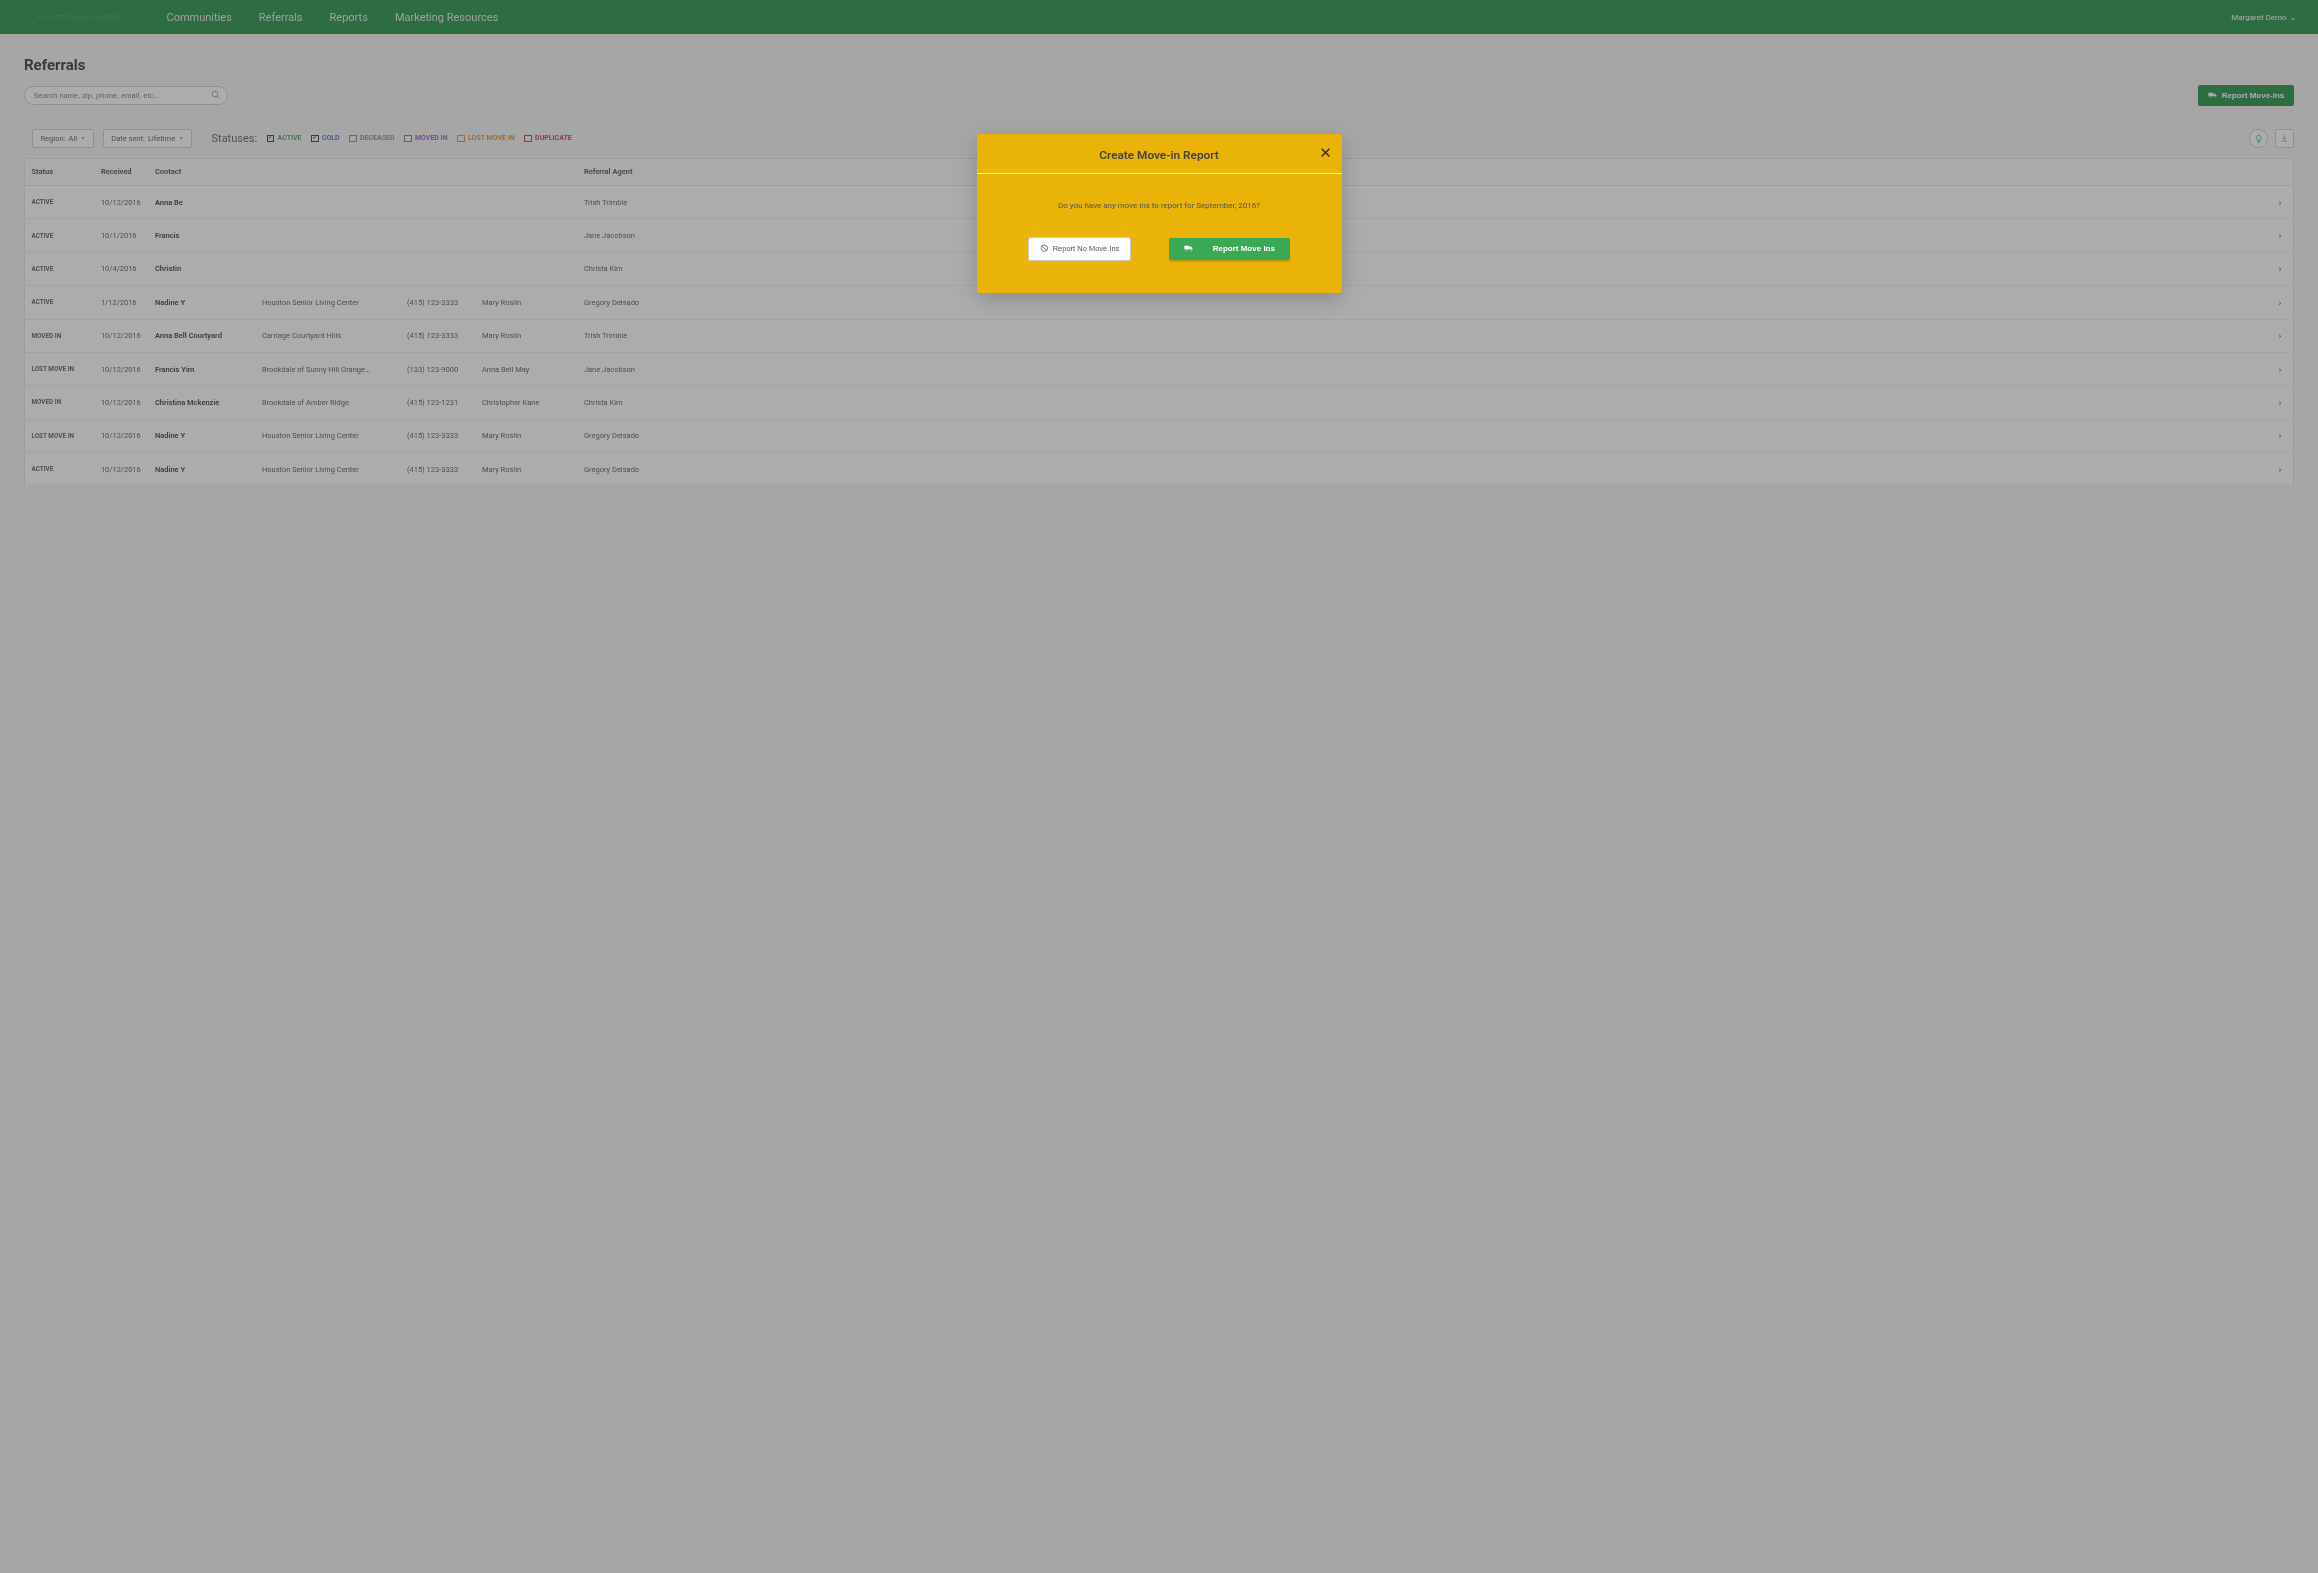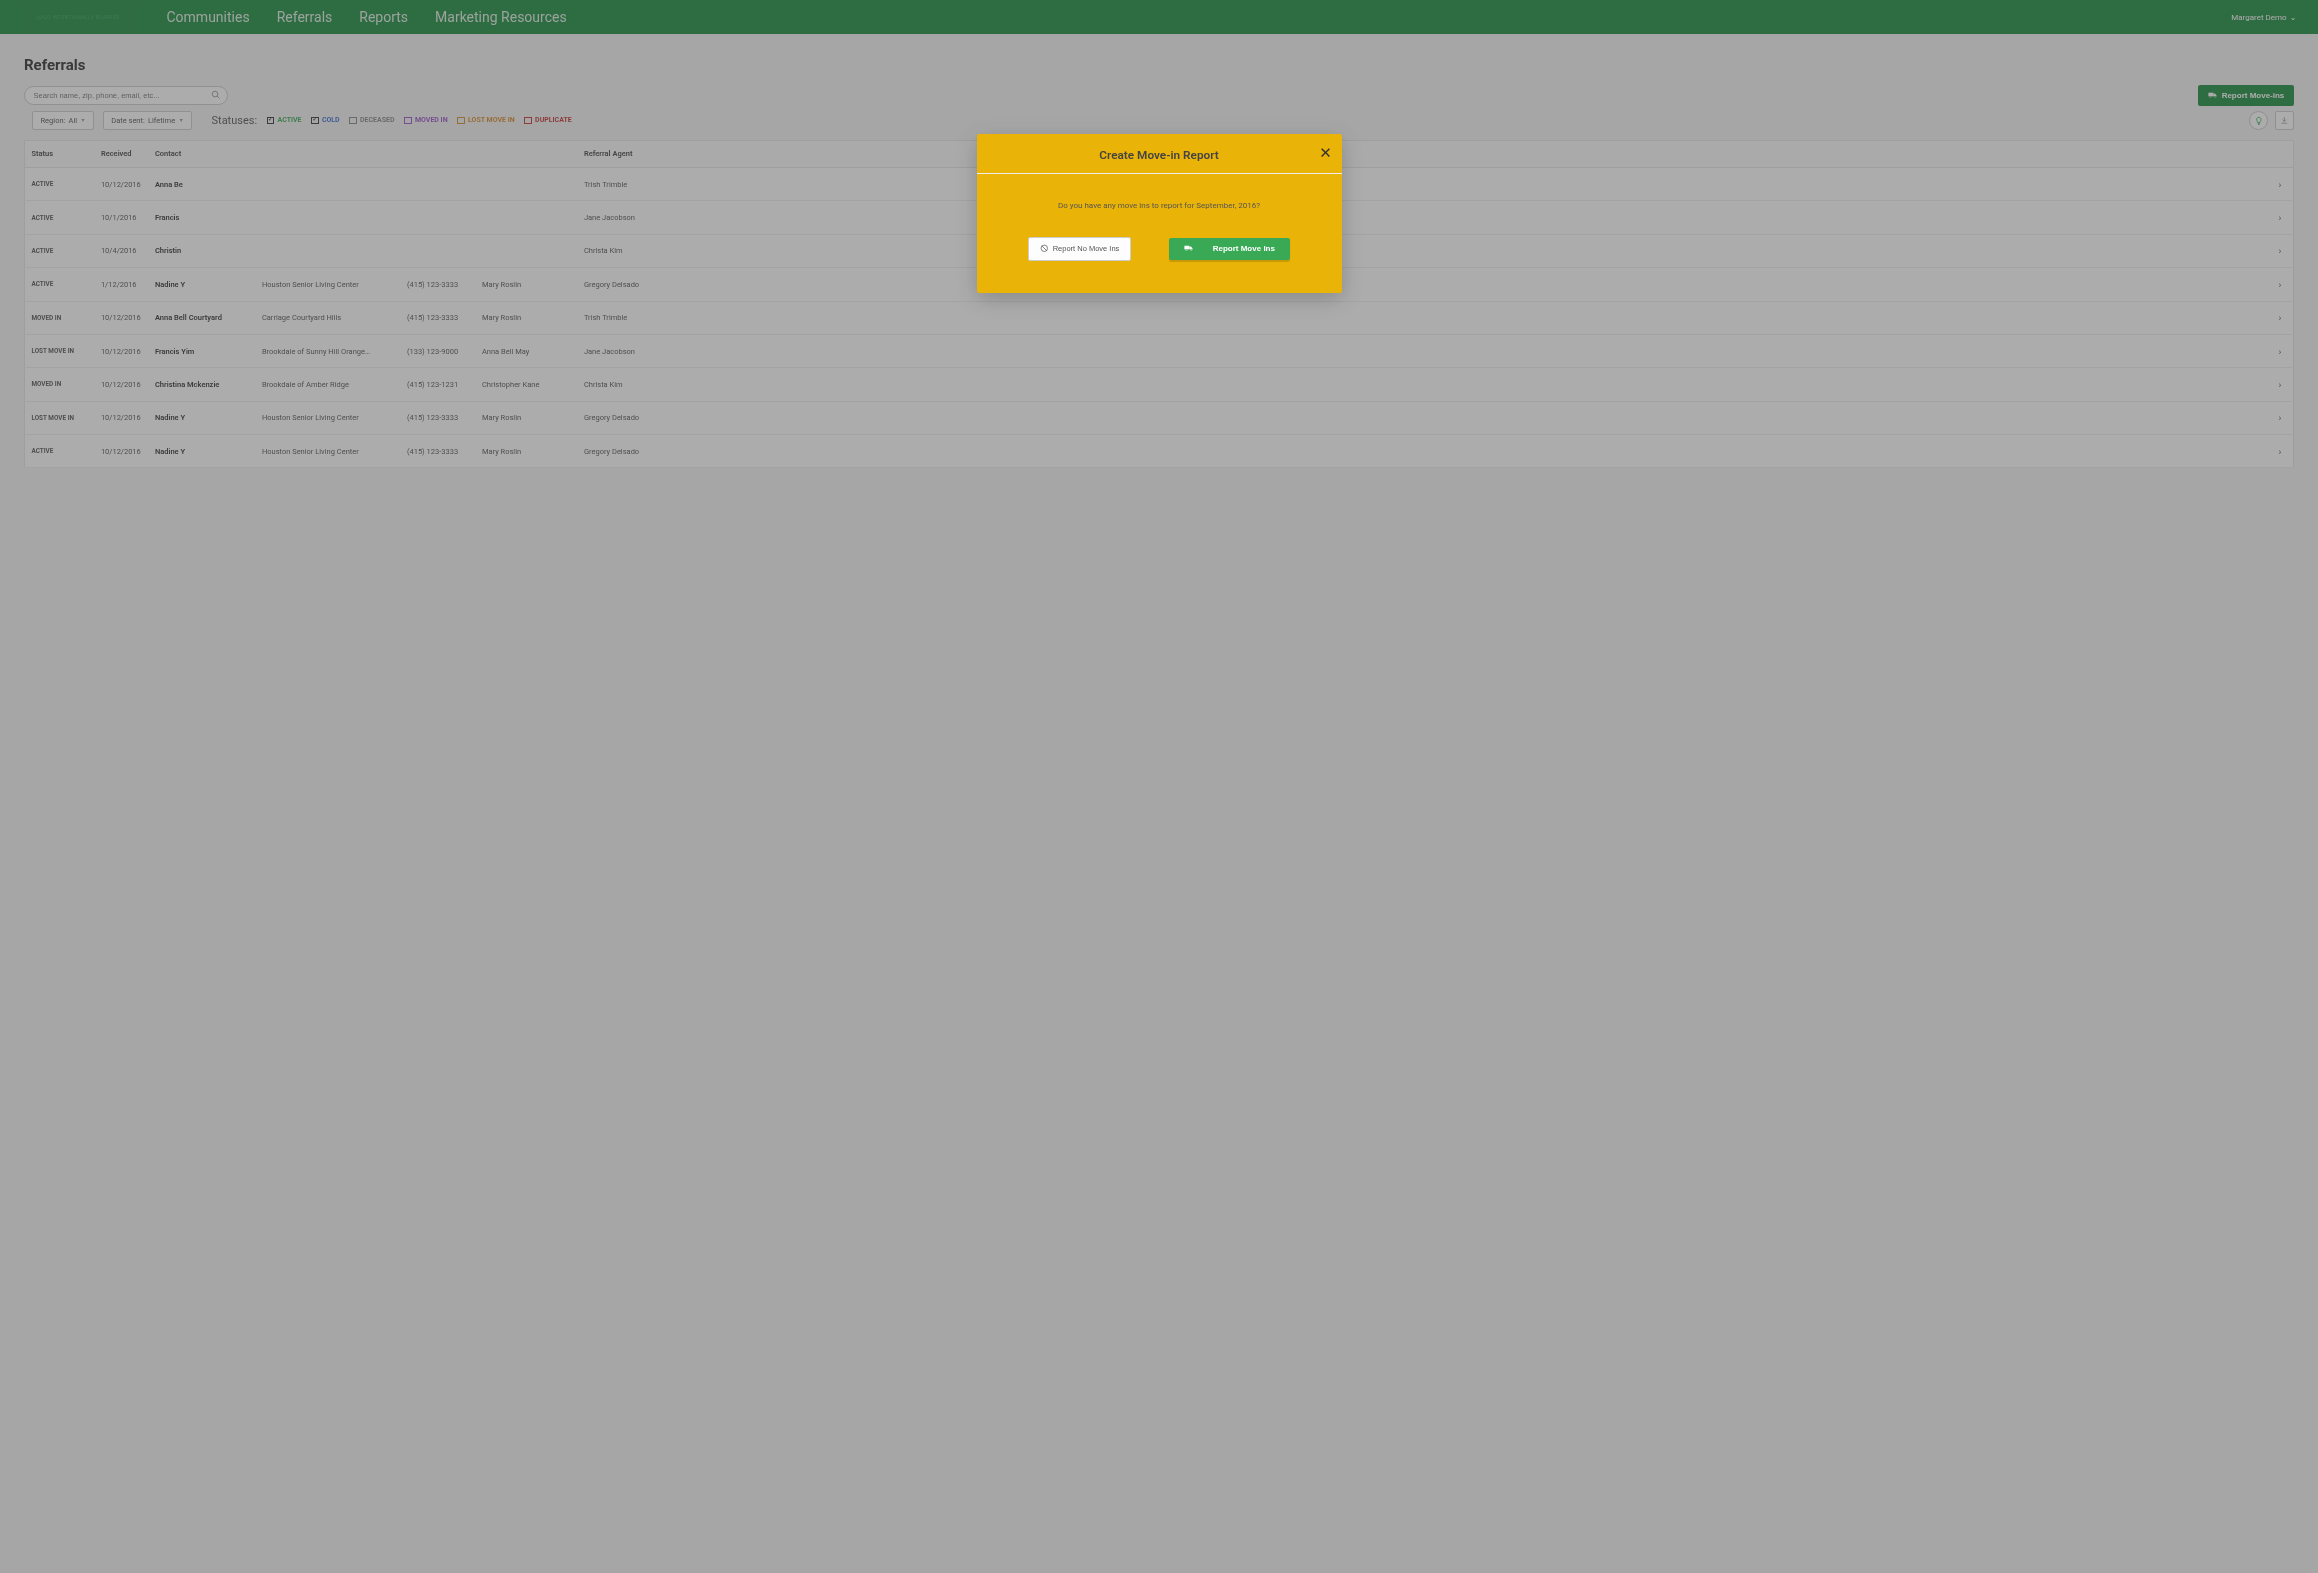--- a/index.html
+++ b/index.html
@@ -20,25 +20,25 @@
     width: 113px;
     height: 30px;
     display:flex;align-items:center;justify-content:center;
     background:#1c8a3f;
     color:#3ba561;
     font-size:4.8px;letter-spacing:0.5px;
     filter: blur(0.2px);
     border-radius:2.1px;
   }
   .nav { display: flex; gap: 27px; margin-left: 32px; }
-  .nav a { color: #dfeee3; text-decoration: none; font-size: 14px; cursor: pointer; }
+  .nav a { color: #dfeee3; text-decoration: none; font-size: 11px; cursor: pointer; }
   .user-menu { margin-left: auto; font-size: 8px; cursor: pointer; display:flex;align-items:center;gap:3.2px;}
   .main { padding: 21.5px 24px; }
   .page-title { font-size: 15px; font-weight: 700; color: #2e2e2e; margin-bottom: 11.8px; }
-  .toolbar-row1 { display: flex; align-items: center; margin-bottom: 5px; }
+  .toolbar-row1 { display: flex; align-items: center; margin-bottom: 23px; }
   .search {
     width: 204px; height: 19.3px; border: 0.5px solid #ccc; border-radius: 9.7px;
     padding: 0 21.5px 0 8.6px; font-size: 7.5px; background: #fff;
     position: relative;
   }
   .search-wrap { position: relative; width: 204px; }
   .search-icon { position: absolute; right: 7.5px; top: 4.3px; color: #888; }
   .report-btn {
     margin-left: auto; background: #1a8a3e; color: #fff; border: none;
     padding: 5.4px 9.7px; font-size: 8px; font-weight: 600; border-radius: 2.1px;

